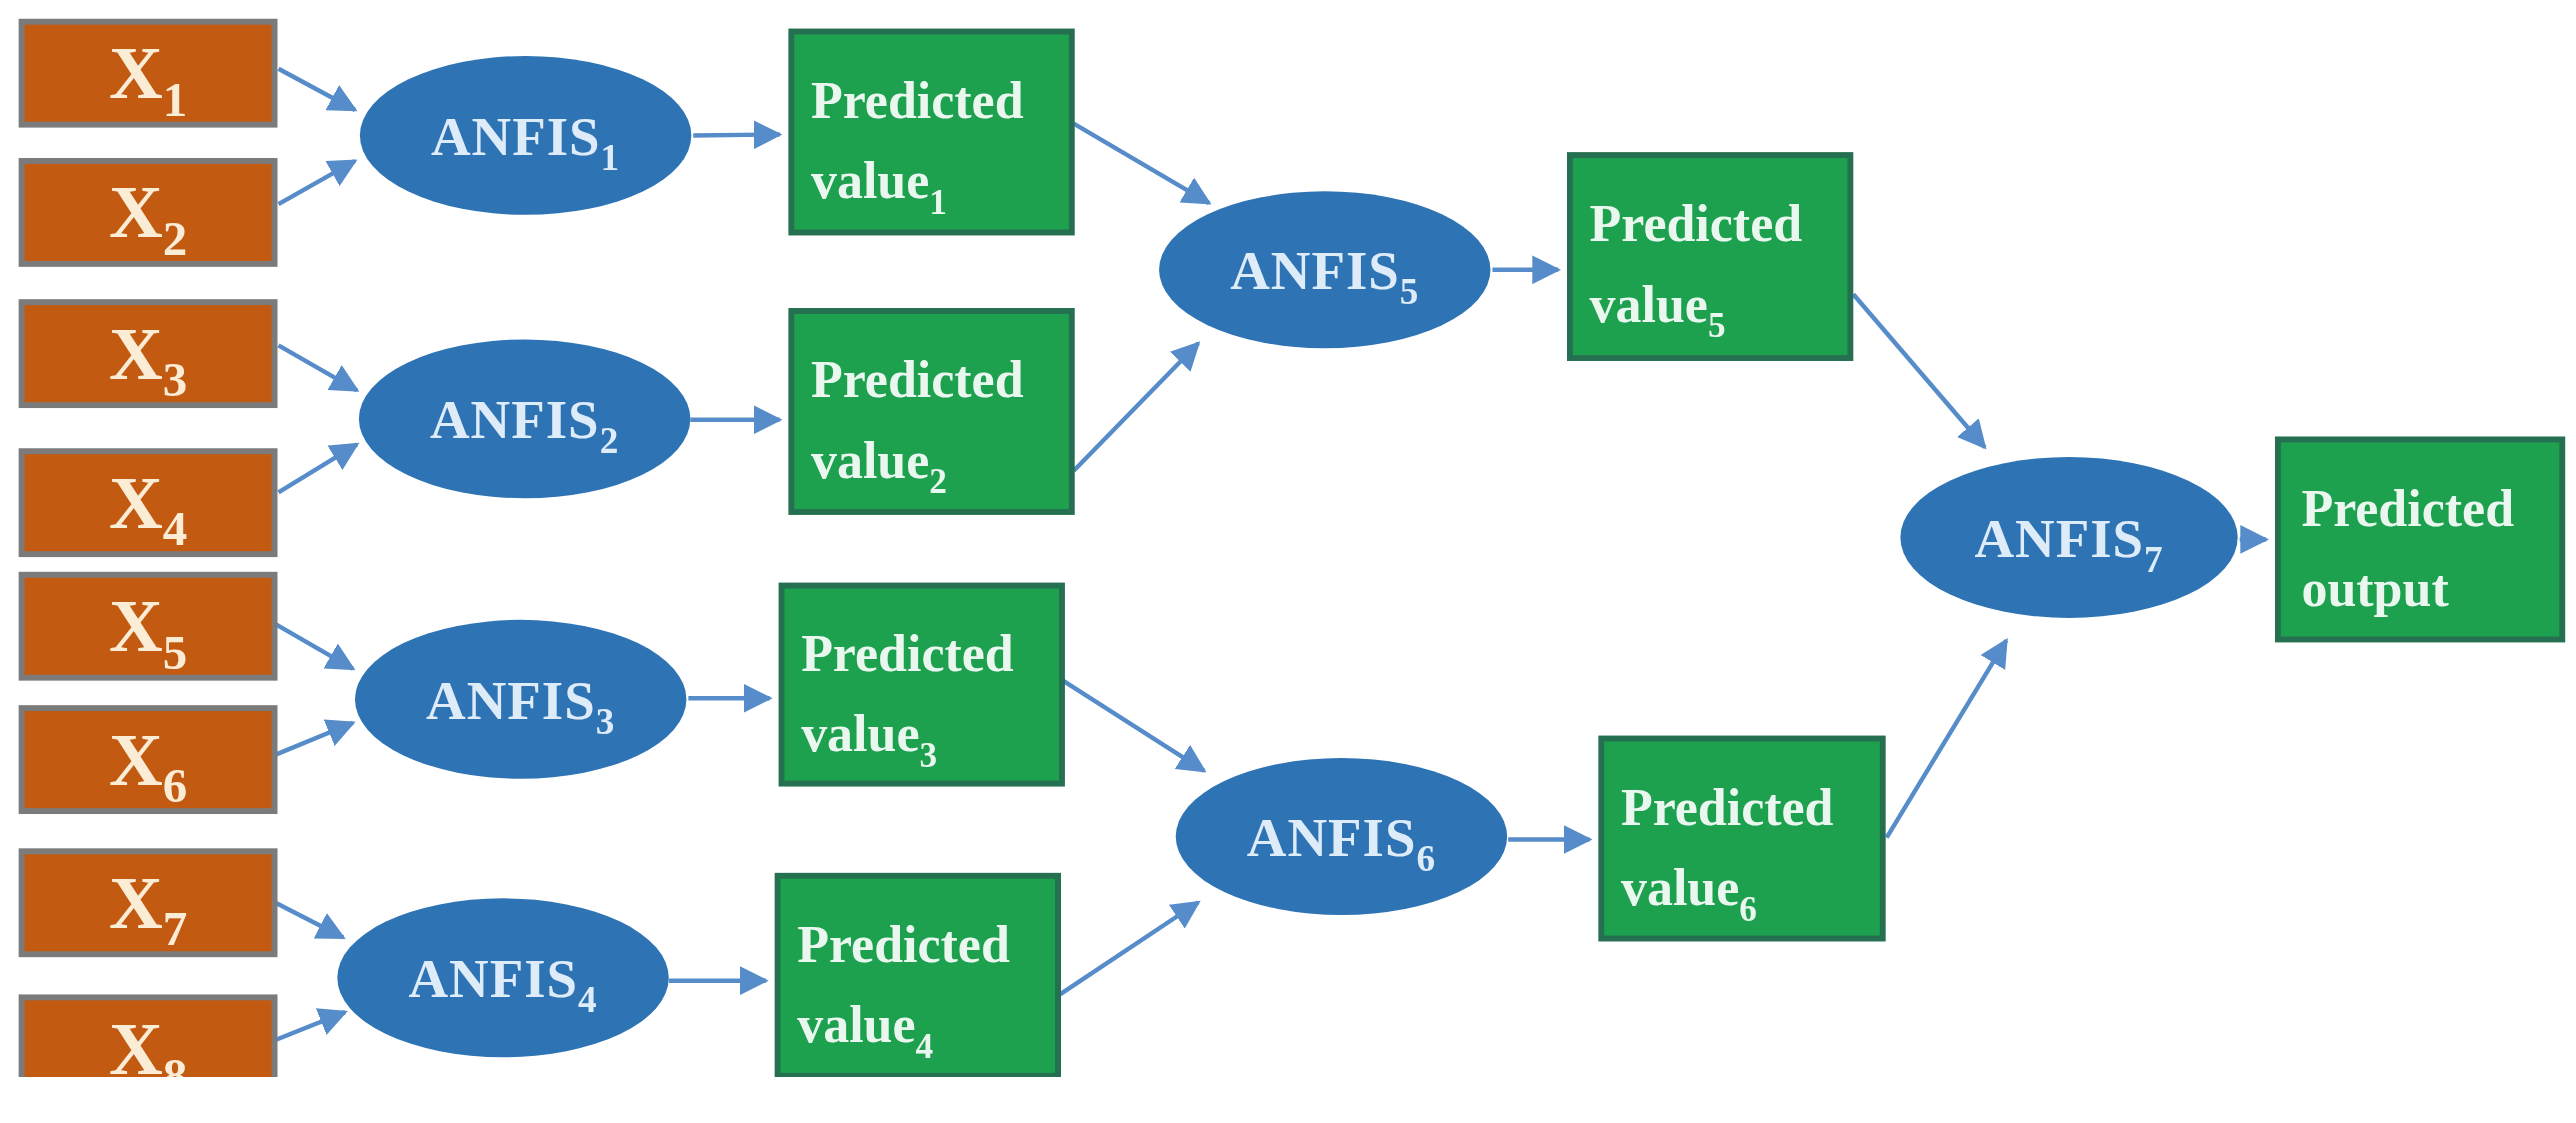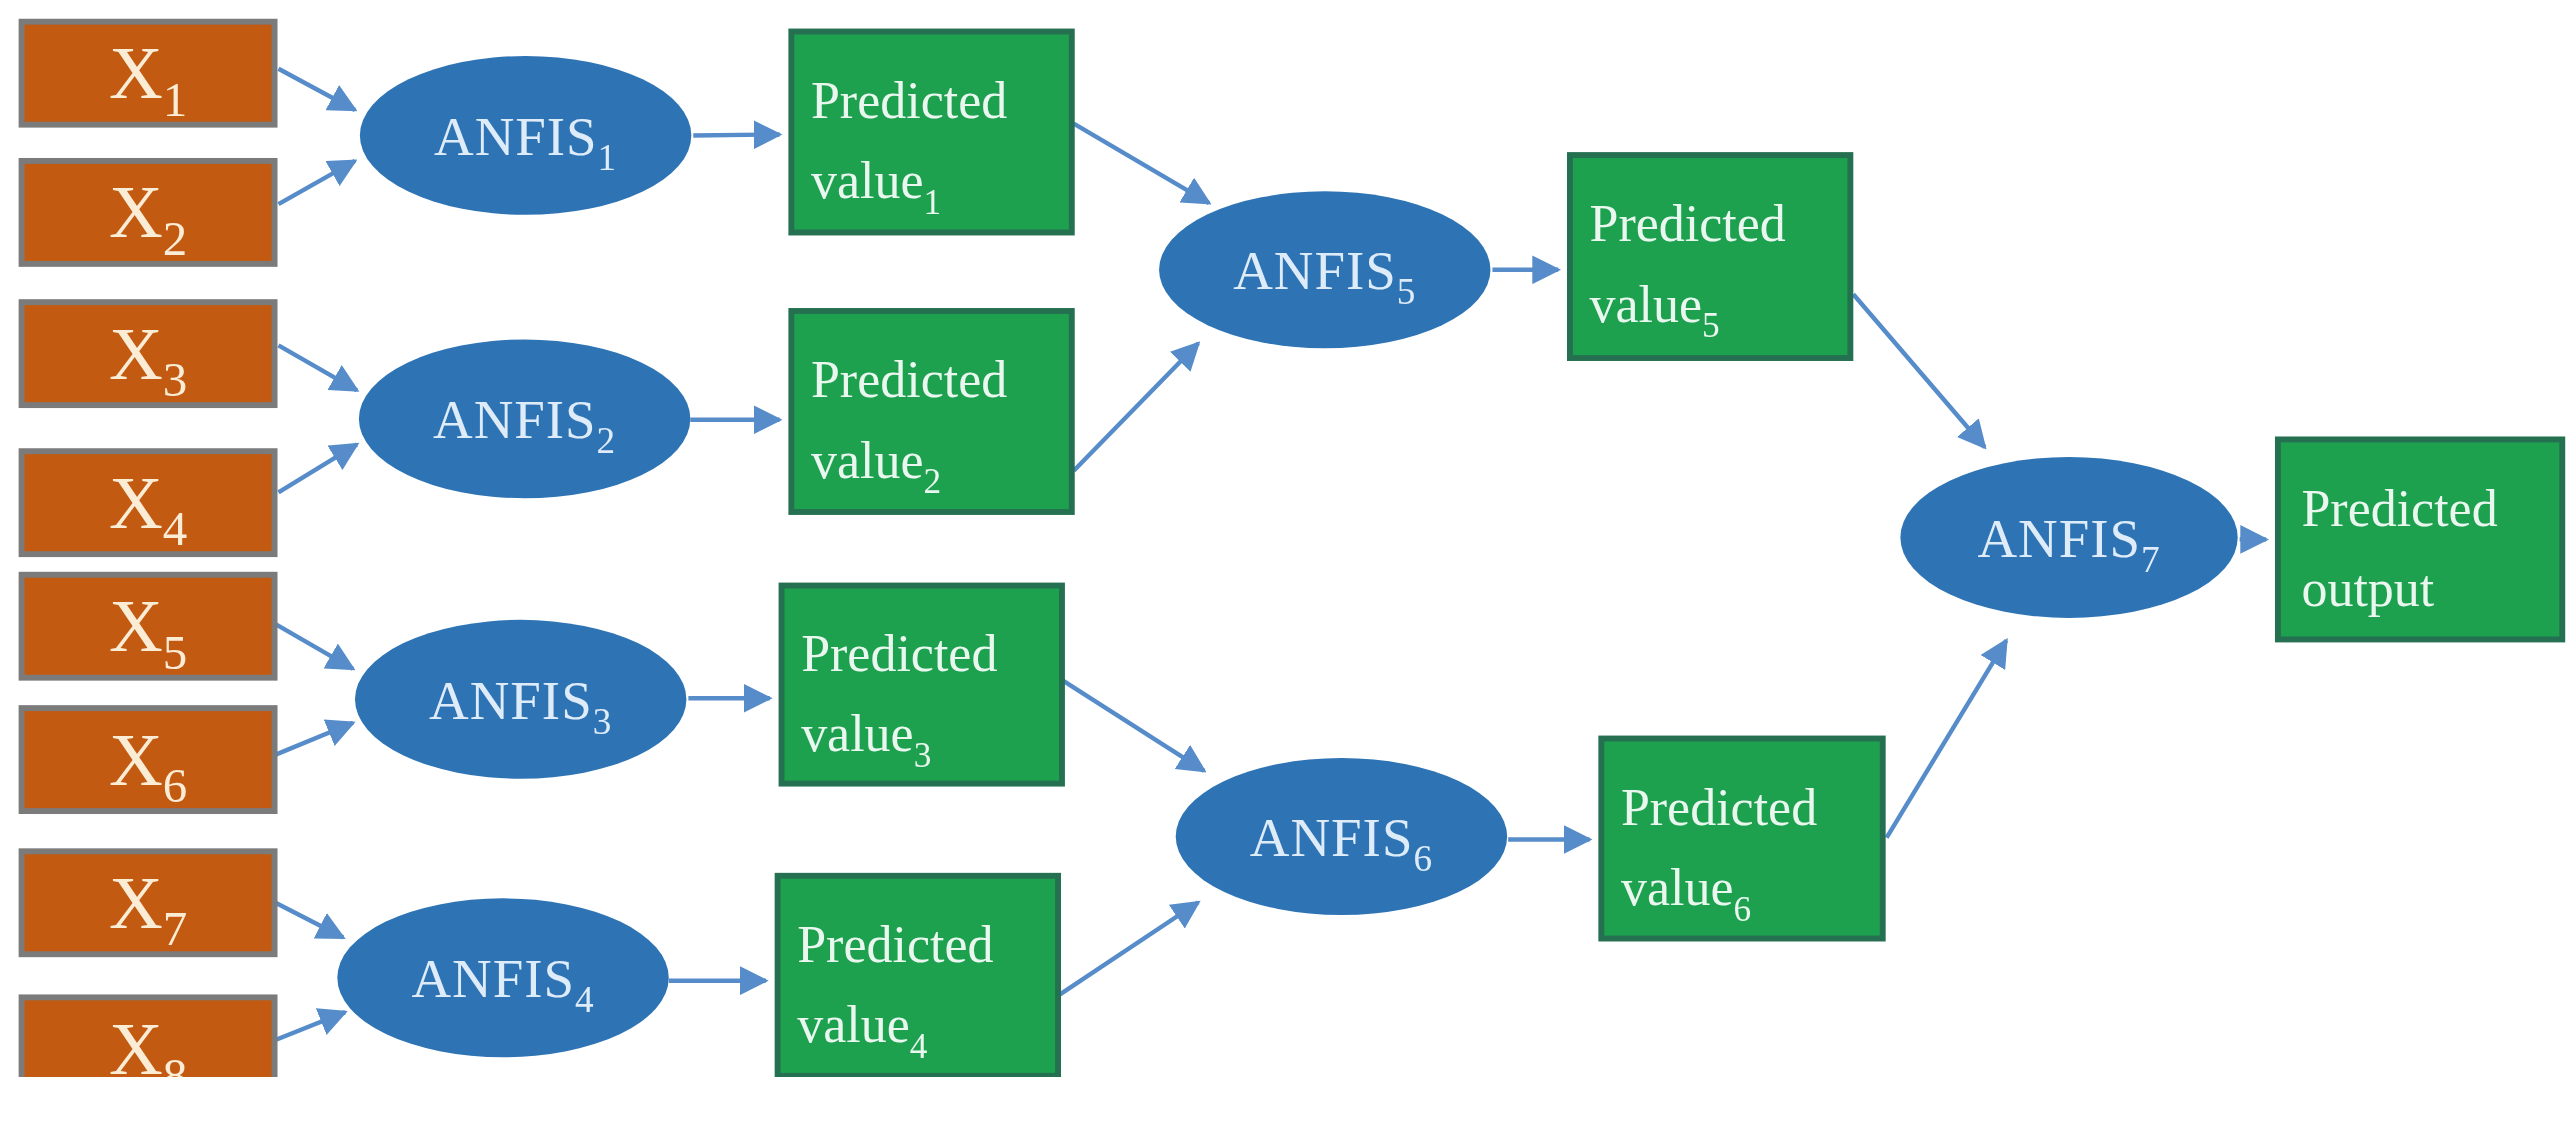--- a/index.html
+++ b/index.html
@@ -3,21 +3,21 @@
 <meta charset="utf-8">
 <style>
   :root{
     --background:#ffffff;
     --input-fill:#c35a11; --input-border:#7b7b7b; --input-text:#fbecd5;
     --anfis-fill:#2e74b5; --anfis-text:#deebf8;
     --value-fill:#1da14f; --value-border:#257050; --value-text:#e9f7ef;
     --arrow:#568cc9;
   }
   html,body{margin:0;padding:0;background:var(--background);}
-  .stage{width:2576px;height:1077px;background:var(--background);overflow:hidden;}
+  .stage{width:2576px;height:1077px;background:var(--background);overflow:hidden;font-weight:bold;}
   svg{display:block;}
   .input-box{fill:var(--input-fill);stroke:var(--input-border);stroke-width:6px;}
   .anfis-ellipse{fill:var(--anfis-fill);}
   .value-box{fill:var(--value-fill);stroke:var(--value-border);stroke-width:6px;}
   .arrow{stroke:var(--arrow);stroke-width:4.5px;fill:none;}
   .ah{fill:var(--arrow);}
   text{font-family:"Liberation Serif","DejaVu Serif",serif;}
   .input-label{fill:var(--input-text);font-size:76px;text-anchor:middle;}
   .input-label .sub{font-size:50px;}
   .anfis-label{fill:var(--anfis-text);font-size:56px;text-anchor:middle;letter-spacing:1px;}

